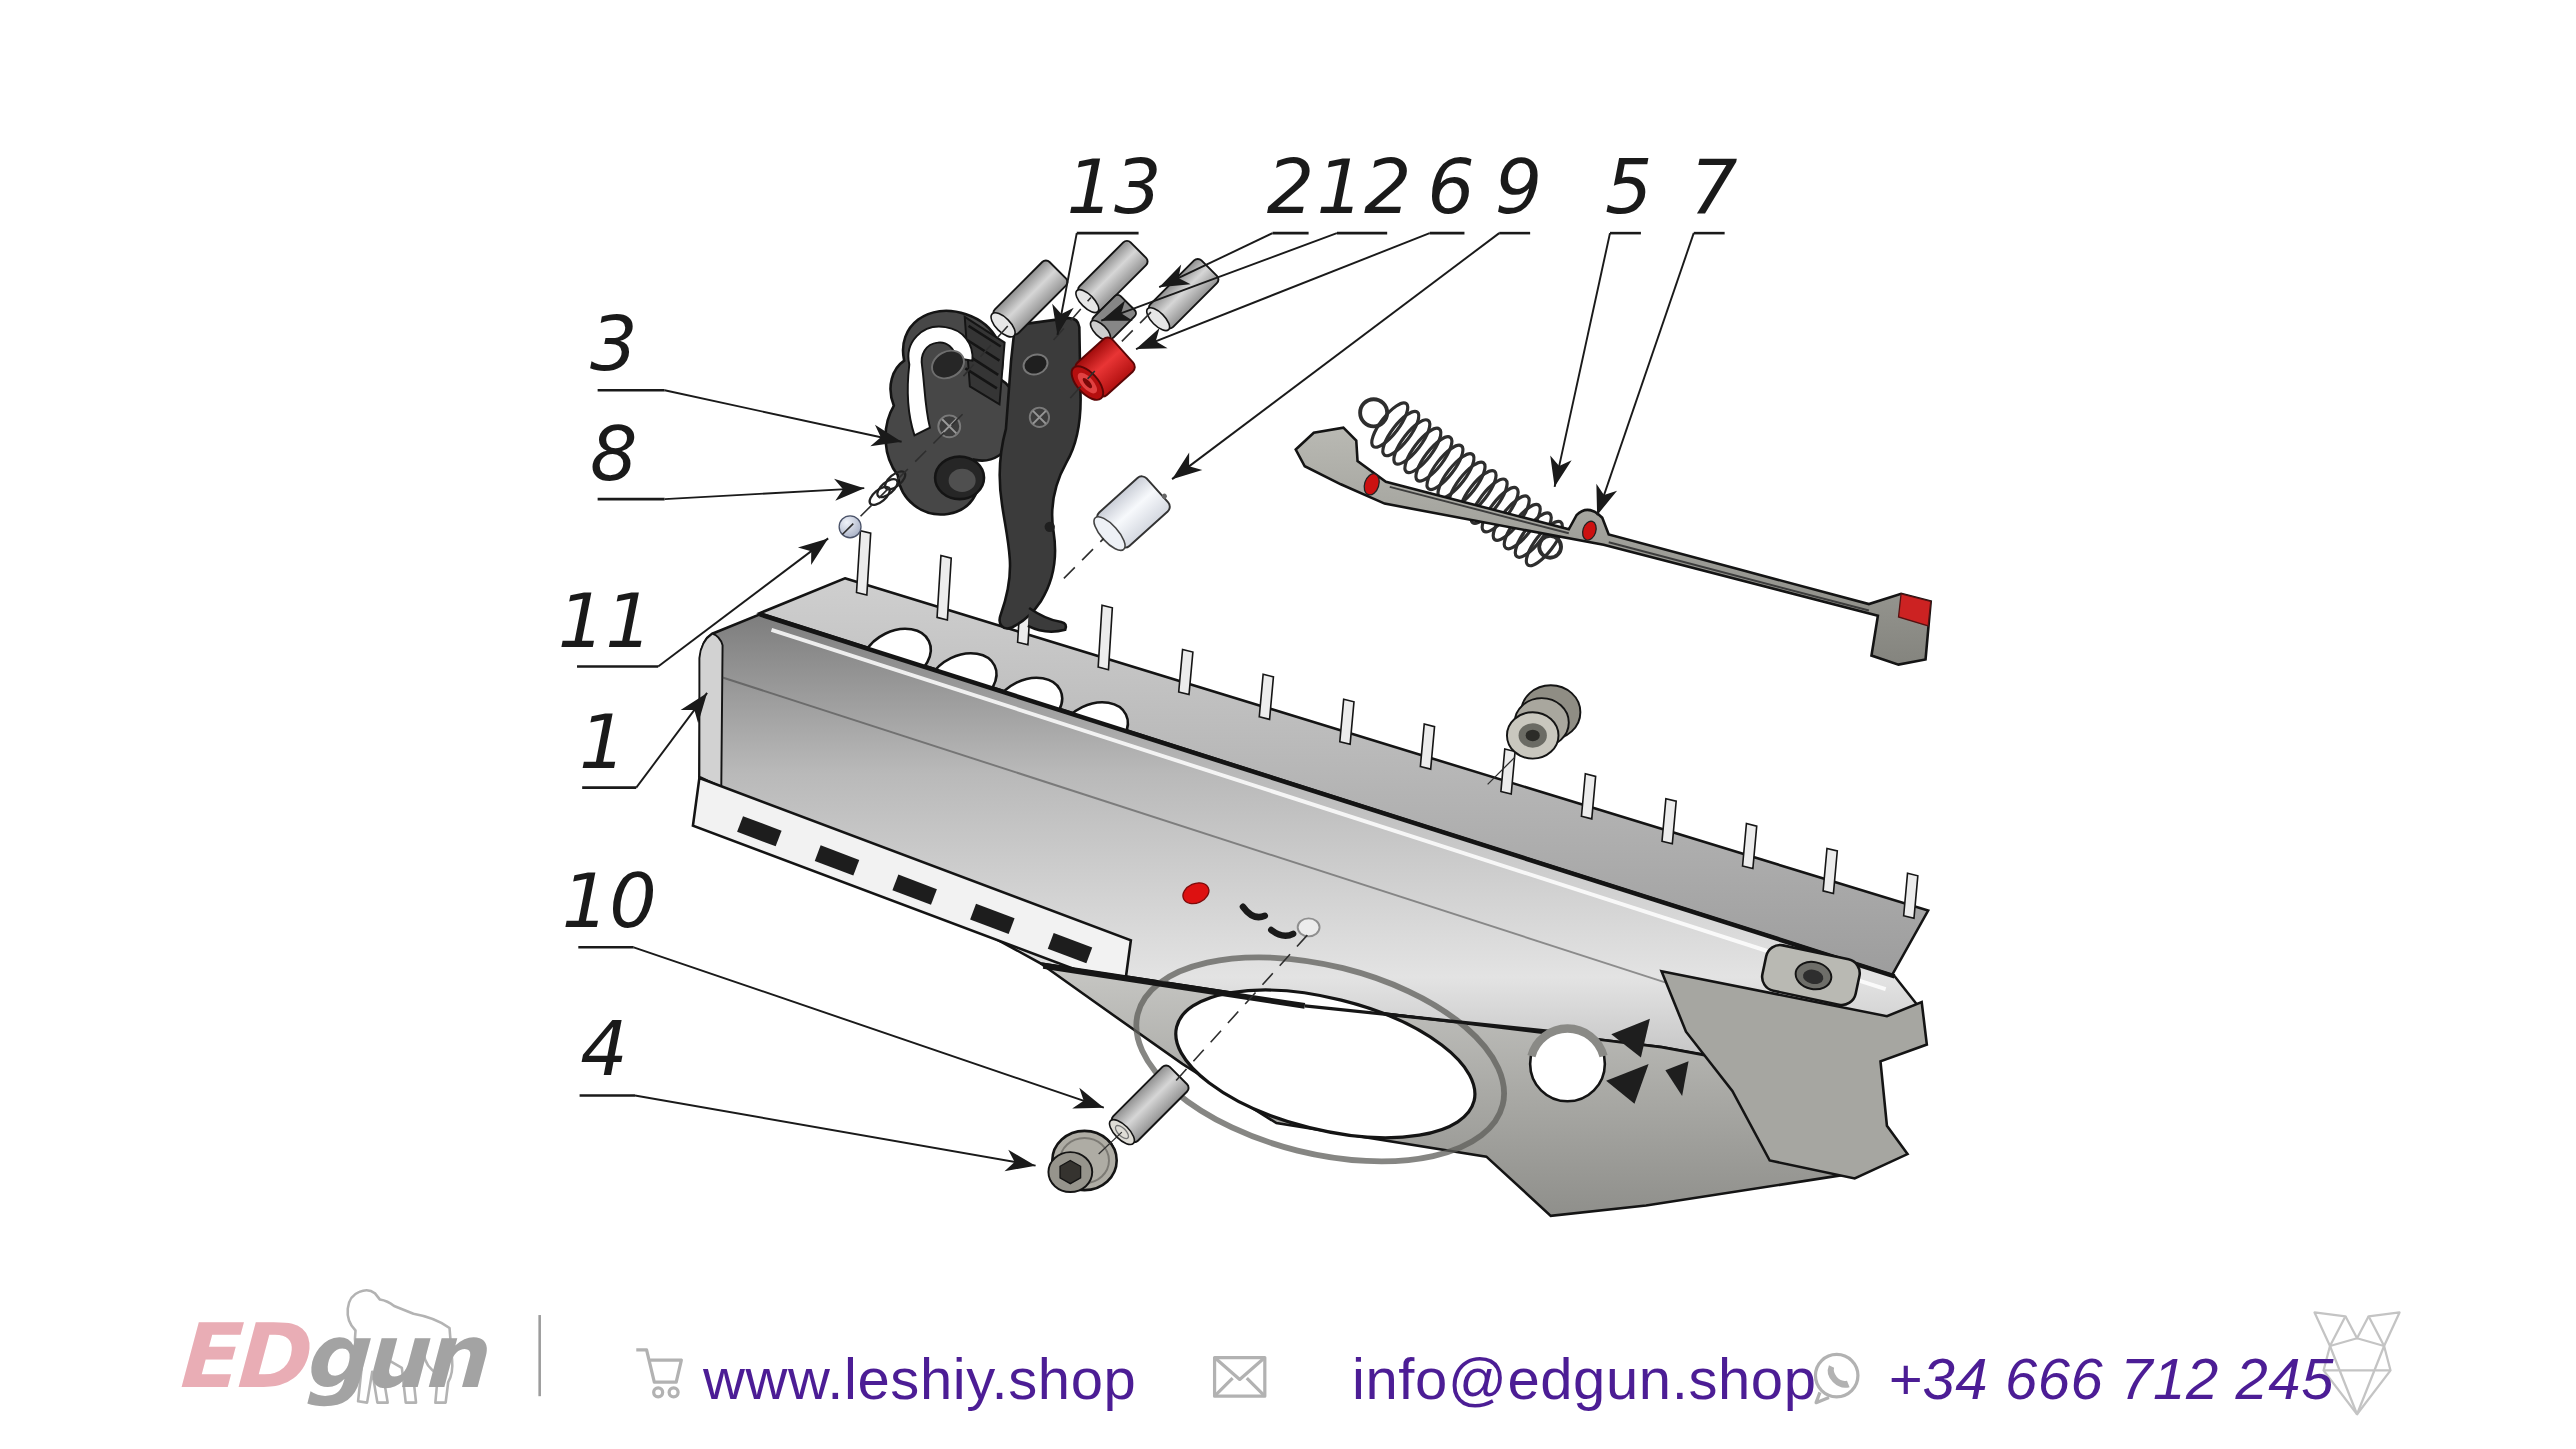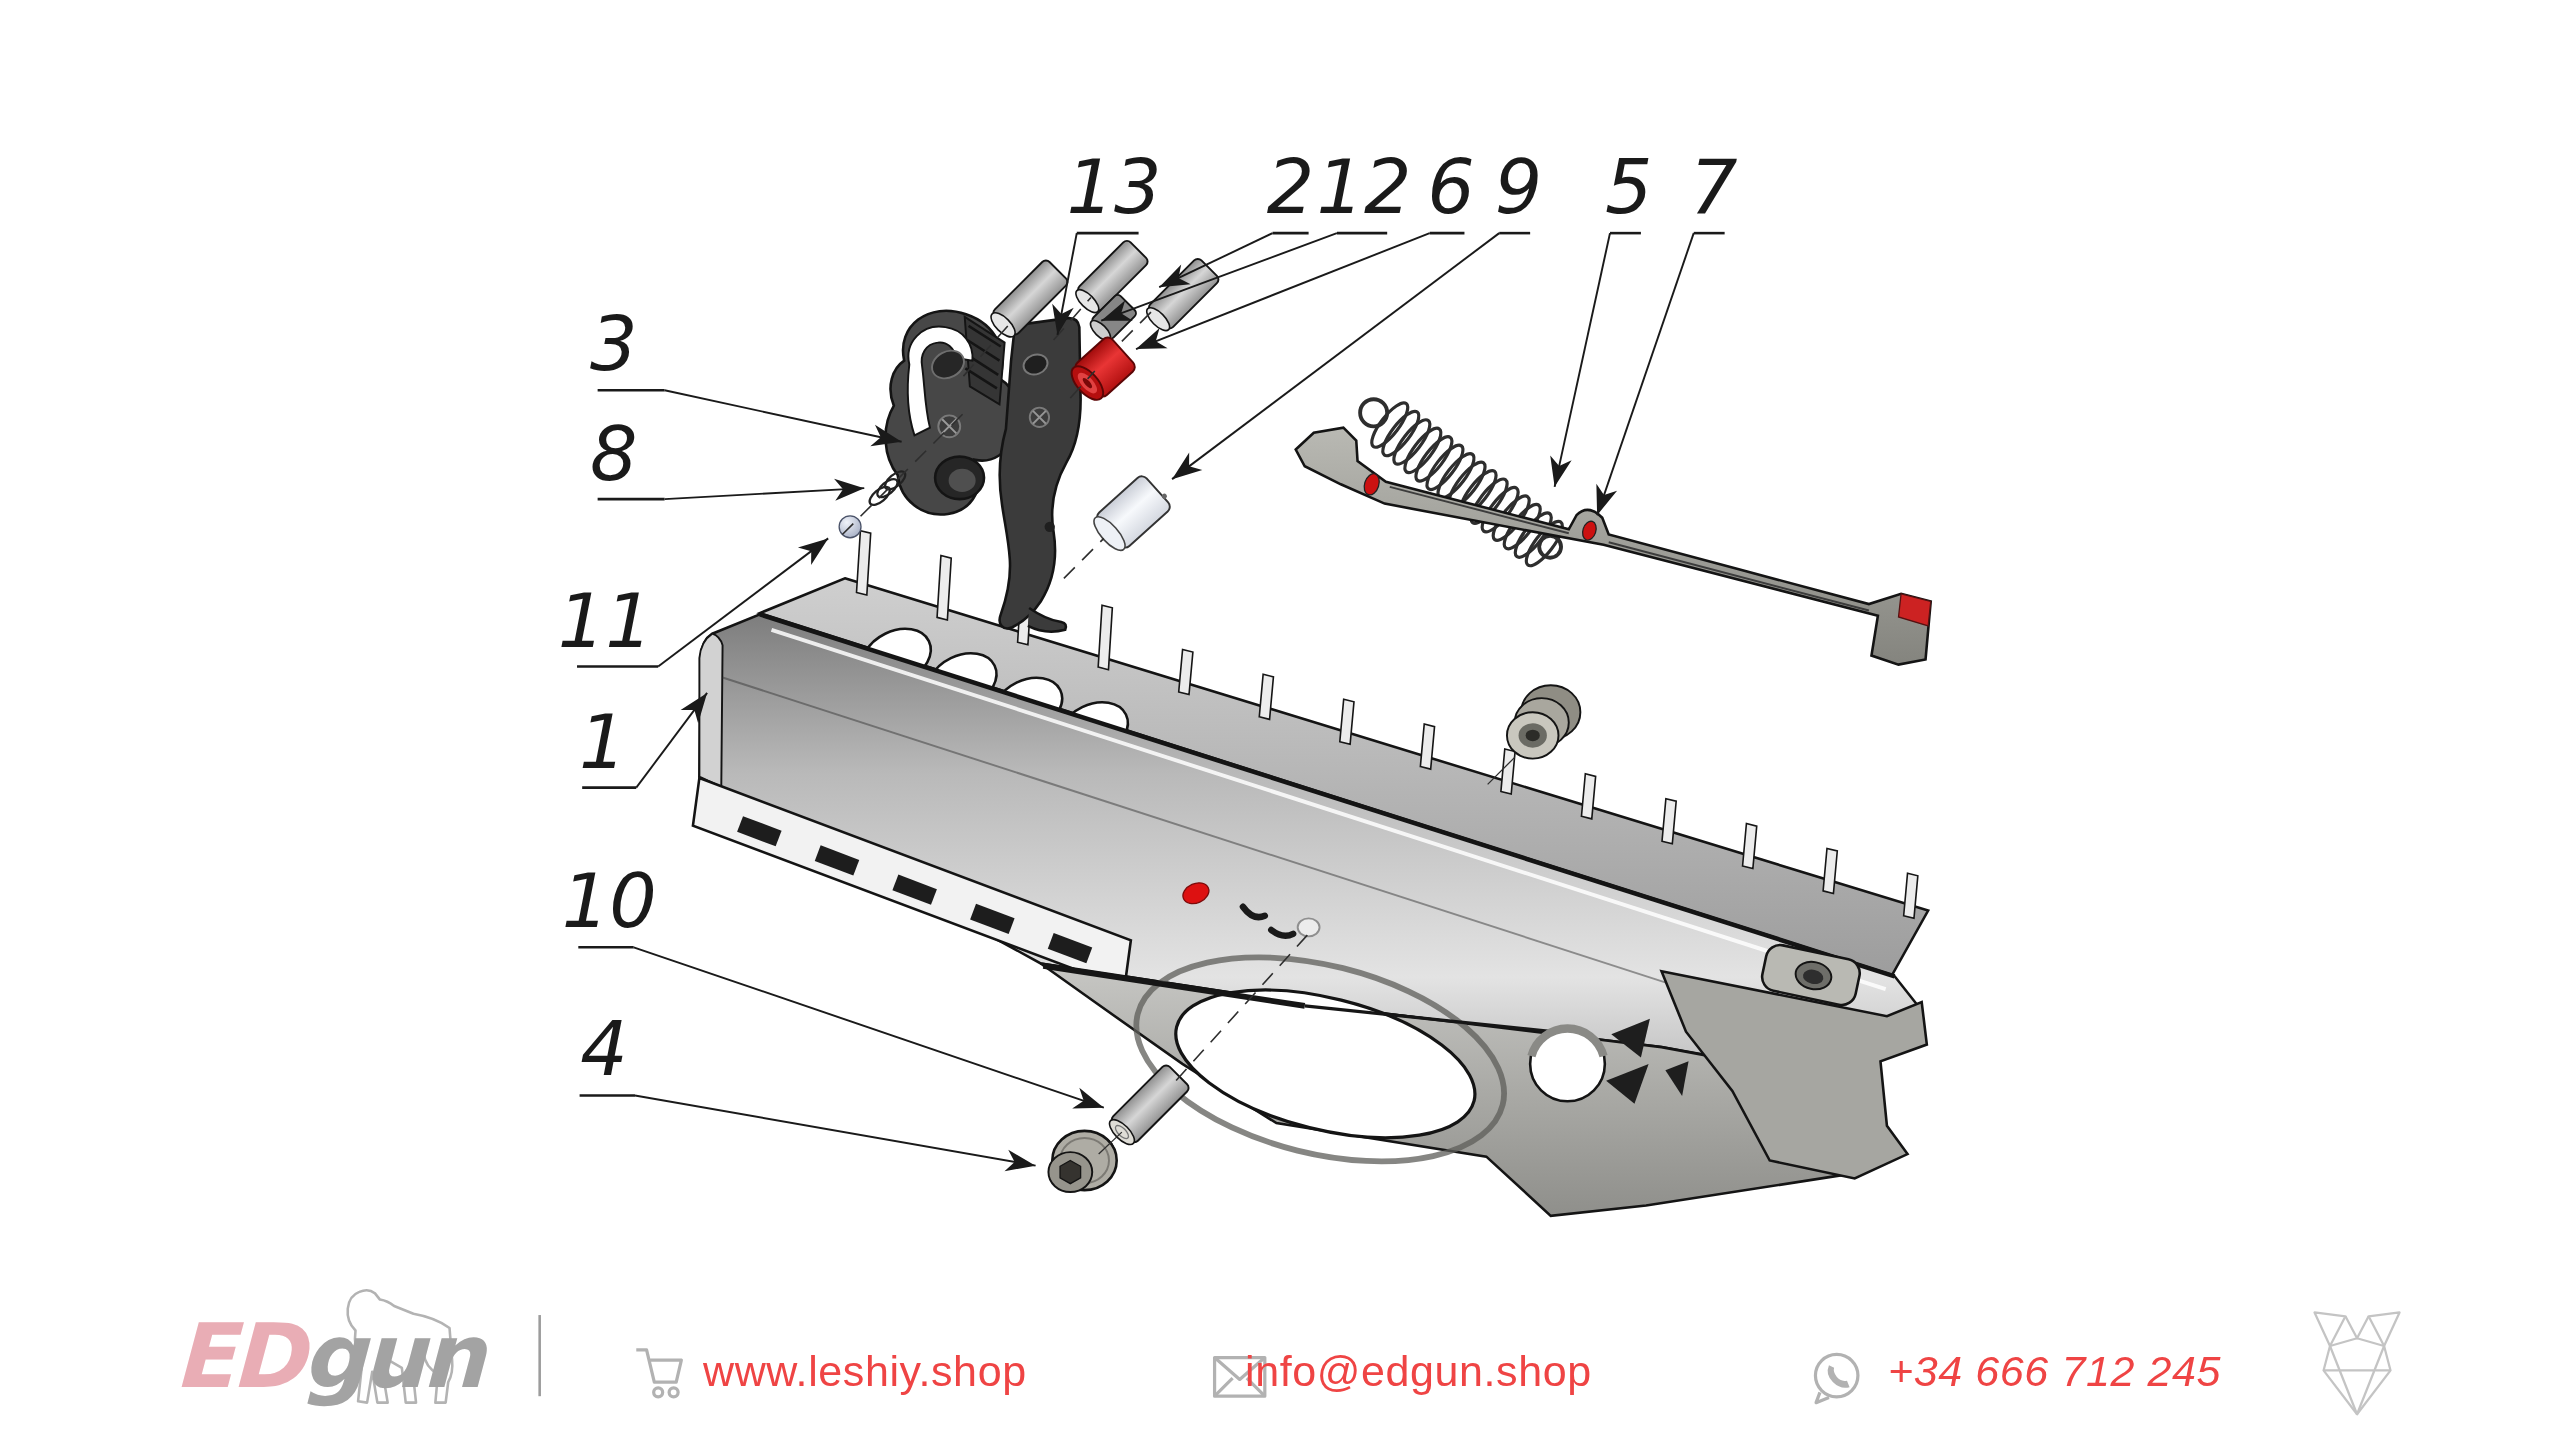--- a/index.html
+++ b/index.html
@@ -5,24 +5,24 @@
   html,body{margin:0;padding:0;background:#ffffff;}
   .stage{position:relative;width:2576px;height:1449px;background:#fff;overflow:hidden;
          font-family:"Liberation Sans",sans-serif;}
   .stage svg.diagram{position:absolute;left:0;top:0;}
   .callout-num{font-family:"DejaVu Sans",sans-serif;font-style:italic;font-size:116px;fill:#1a1a1a;}
   .logo{position:absolute;left:182px;top:1312px;font-family:"DejaVu Sans",sans-serif;
         font-weight:bold;font-style:italic;font-size:89px;line-height:1;letter-spacing:-3.9px;
         transform:skewX(-4deg);white-space:nowrap;}
   .logo .ed{color:#e9adb5;}
   .logo .gun{color:#a3a3a3;}
-  .footer-text{position:absolute;top:1350px;font-size:43px;line-height:1;color:#ef4444;
+  .footer-text{position:absolute;top:1350px;font-size:58px;line-height:1;color:#4c1d95;
                letter-spacing:0.6px;white-space:nowrap;}
   .ft-web{left:703px;}
-  .ft-mail{left:1245px;}
+  .ft-mail{left:1352px;}
   .ft-phone{left:1888px;font-style:italic;}
 </style>
 </head>
 <body>
 
 <div class="stage">
 
 <svg class="diagram" width="2576" height="1449" viewBox="0 0 4000 2250">
   <defs>
     <linearGradient id="gBand" x1="0" y1="0" x2="0" y2="1">

